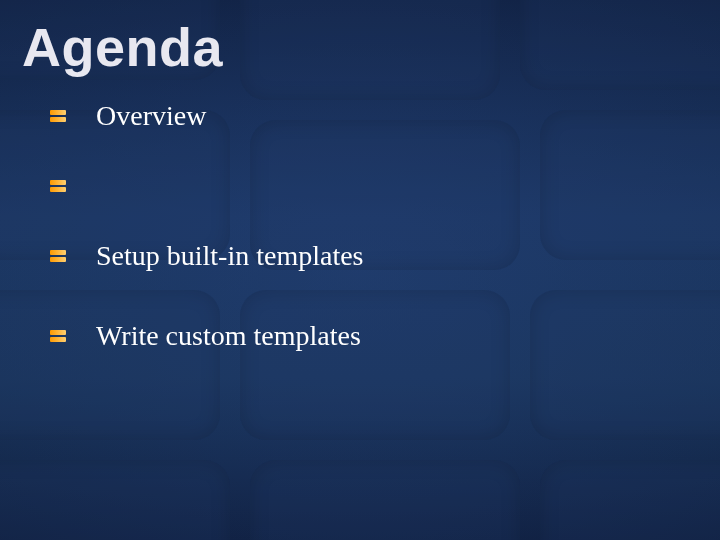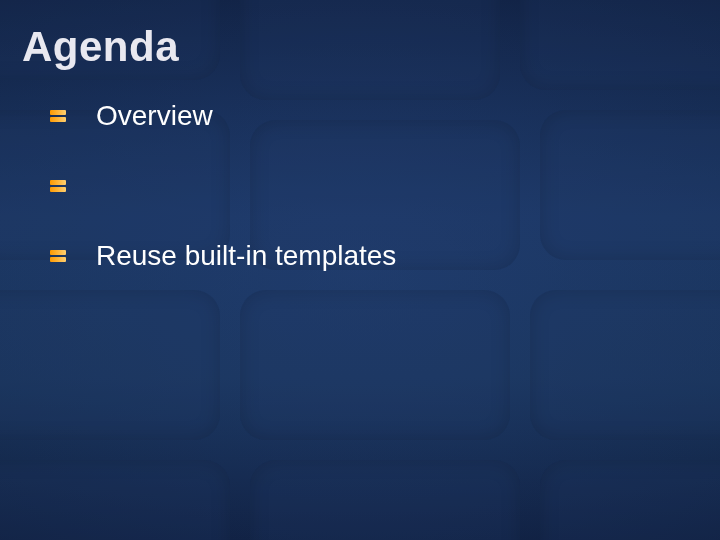--- a/index.html
+++ b/index.html
@@ -19,36 +19,37 @@
     }
     .tile {
       position: absolute;
       border-radius: 26px;
       background: rgba(30,55,100,0.25);
       box-shadow: inset 0 0 20px rgba(0,0,0,0.15);
     }
     .slide-title {
       position: absolute;
       left: 22px;
-      top: 23px;
-      font-size: 42px;
+      top: 16px;
+      font-size: 54px;
       font-weight: bold;
       color: #e8e8f0;
       letter-spacing: 0.5px;
     }
     .bullet-list {
       position: absolute;
       left: 50px;
       top: 100px;
       right: 40px;
     }
     .bullet-item {
       display: flex;
       align-items: center;
       margin-bottom: 48px;
+      font-family: Liberation Serif, serif;
     }
     .bullet-icon {
       width: 16px;
       height: 12px;
       margin-right: 30px;
       position: relative;
       flex-shrink: 0;
     }
     .bullet-icon::before,
     .bullet-icon::after {
@@ -91,15 +92,19 @@
 <div class="bullet-list">
   <div class="bullet-item">
     <span class="bullet-icon"></span>
     <span class="bullet-text">Overview</span>
   </div>
   <div class="bullet-item">
     <span class="bullet-icon"></span>
   </div>
   <div class="bullet-item">
     <span class="bullet-icon"></span>
-    <span class="bullet-text">Reuse built-in templates</span>
+    <span class="bullet-text">Setup built-in templates</span>
+  </div>
+  <div class="bullet-item">
+    <span class="bullet-icon"></span>
+    <span class="bullet-text">Write custom templates</span>
   </div>
 </div>
 
 </body></html>

